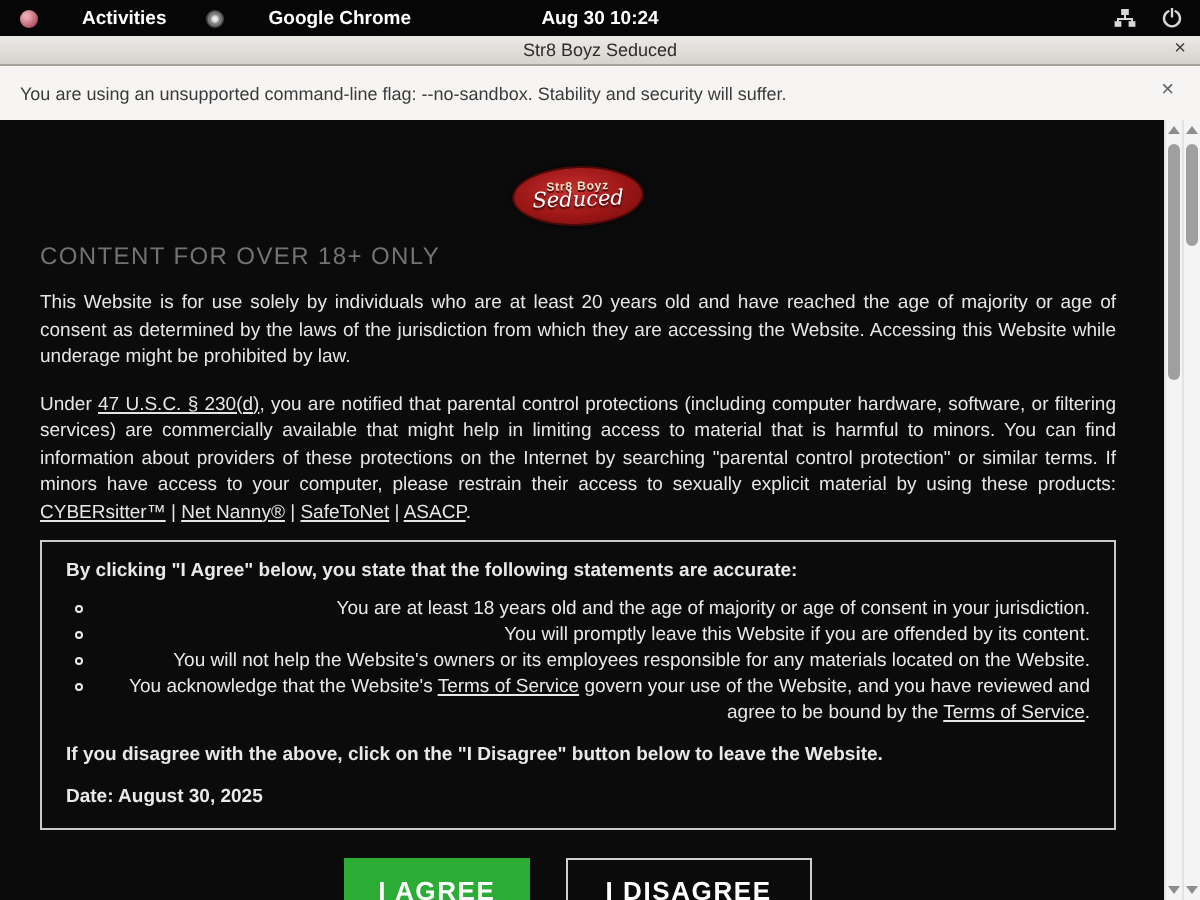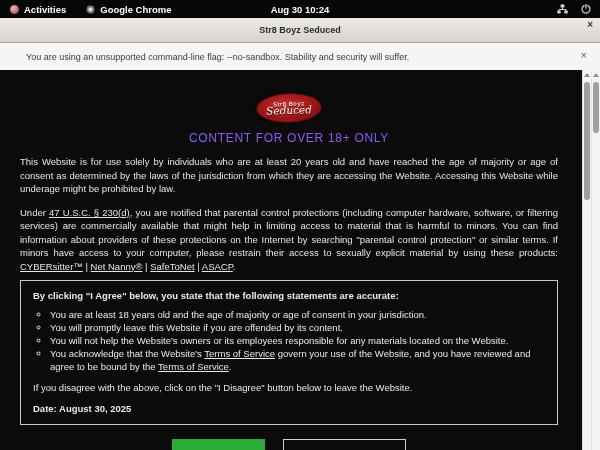--- a/index.html
+++ b/index.html
@@ -11,48 +11,48 @@
   }
   .screen { width:600px; height:450px; position:relative; background:#0b0b0b; }
 
   
   .top-panel {
     height:18px; background:#060606; color:#fff;
     display:flex; align-items:center; position:relative;
     font-size:9.5px; font-weight:bold;
   }
   .panel-left { display:flex; gap:20px; margin-left:10px; }
-  .panel-item { display:flex; align-items:center; gap:5px; cursor:default; }
+  .panel-item { display:flex; align-items:center; gap:22px; cursor:default; }
   .dot-pink {
     width:9px; height:9px; border-radius:50%;
     background:radial-gradient(circle at 35% 35%, #eaa7b0 15%, #b25566 70%, #8d3d4e);
   }
   .chrome-dot {
     width:9px; height:9px; border-radius:50%;
     background:radial-gradient(circle at 50% 50%, #e8e8e8 22%, #6f6f6f 55%, #a9a9a9 80%);
     border:1px solid #4a4a4a;
   }
   .panel-clock { position:absolute; left:50%; transform:translateX(-50%); }
   .panel-right { margin-left:auto; display:flex; align-items:center; gap:13px; margin-right:9px; }
   .panel-right svg { display:block; }
 
   
   .titlebar {
-    height:25px; background:linear-gradient(#eceae7,#d6d2cd);
+    height:15px; background:linear-gradient(#eceae7,#d6d2cd);
     border-bottom:1px solid #a7a29b;
     display:flex; align-items:center; justify-content:center; position:relative;
-    font-size:9px; font-weight:bold; color:#2c2c2c;
+    font-size:9px; font-weight:normal; color:#2c2c2c;
   }
   .title-close { position:absolute; right:7px; top:0; font-size:10px; color:#3c3c3c; line-height:14px; cursor:default; }
 
   
   .infobar {
     height:27px; background:#f6f5f3; color:#3b3b3b;
     display:flex; align-items:center; font-size:9px;
-    padding:0 28px 0 26px; position:relative;
+    padding:0 28px 0 10px; position:relative;
   }
   .infobar-close { position:absolute; right:13px; top:6px; font-size:11px; color:#5f6368; cursor:default; }
 
   
   .page { position:relative; height:390px; background:#0b0b0b; color:#eaeaea; overflow:hidden; }
   .content { position:absolute; left:0; top:0; width:582px; padding:0 24px 0 20px; }
 
   .logo {
     width:64px; height:28px; margin:24px auto 0; border-radius:50%;
     background:radial-gradient(ellipse at 45% 40%, #c83030 0%, #9c1616 55%, #6d0d0d 100%);
@@ -60,35 +60,35 @@
     display:flex; flex-direction:column; align-items:center; justify-content:center;
     line-height:1; transform:rotate(-2deg);
   }
   .logo-top { font-size:6px; font-weight:bold; letter-spacing:.4px; color:#efe3c8; text-shadow:0 1px 0 #3a0505; }
   .logo-script {
     font-family:"DejaVu Serif", serif; font-style:italic; font-size:10.5px;
     color:#fff; margin-top:-2px; text-shadow:0 1px 1px #2c0404;
   }
 
   h1.heading {
-    margin:9px 0 0; text-align:center; font-weight:normal;
-    font-size:12px; letter-spacing:.7px; color:#8b5cf6;
+    margin:9px 0 0; text-align:left; font-weight:normal;
+    font-size:12px; letter-spacing:.7px; color:#737373;
   }
 
   p.body-text { margin:10px 0 0; font-size:9.5px; line-height:13.5px; text-align:justify; color:#e6e6e6; }
   a.wlink { color:inherit; text-decoration:underline; cursor:pointer;margin-top:24px; }
 
   .agree-box {
     margin-top:7px; border:1px solid #c9c9c9; padding:8px 12px 9px;
     font-size:9.5px; line-height:13px; color:#e9e9e9;
   }
   .agree-box .intro { margin:0 0 6px; font-weight:bold; }
-  .agree-box ul { margin:0; padding-left:17px; list-style-type:circle; }
+  .agree-box ul { margin:0; padding-left:17px; list-style-type:circle;text-align:right; }
   .agree-box li { margin:0; }
-  .agree-box .note { margin:8px 0 0; font-weight:normal; }
+  .agree-box .note { margin:8px 0 0; font-weight:bold; }
   .agree-box .date { margin:8px 0 0;font-weight:bold; }
 
   .buttons { display:flex; justify-content:center; gap:18px; margin-top:14px; }
   .btn {
     font-family:inherit; font-size:13px; font-weight:bold; letter-spacing:.8px;
     color:#fff; border:none; background:transparent; padding:8px 16px; cursor:pointer;
   }
   .btn-agree { background:#2bac35; padding:8px 17px; }
   .btn-disagree { border:1px solid #cfcfcf; padding:8px 19px; }
 

